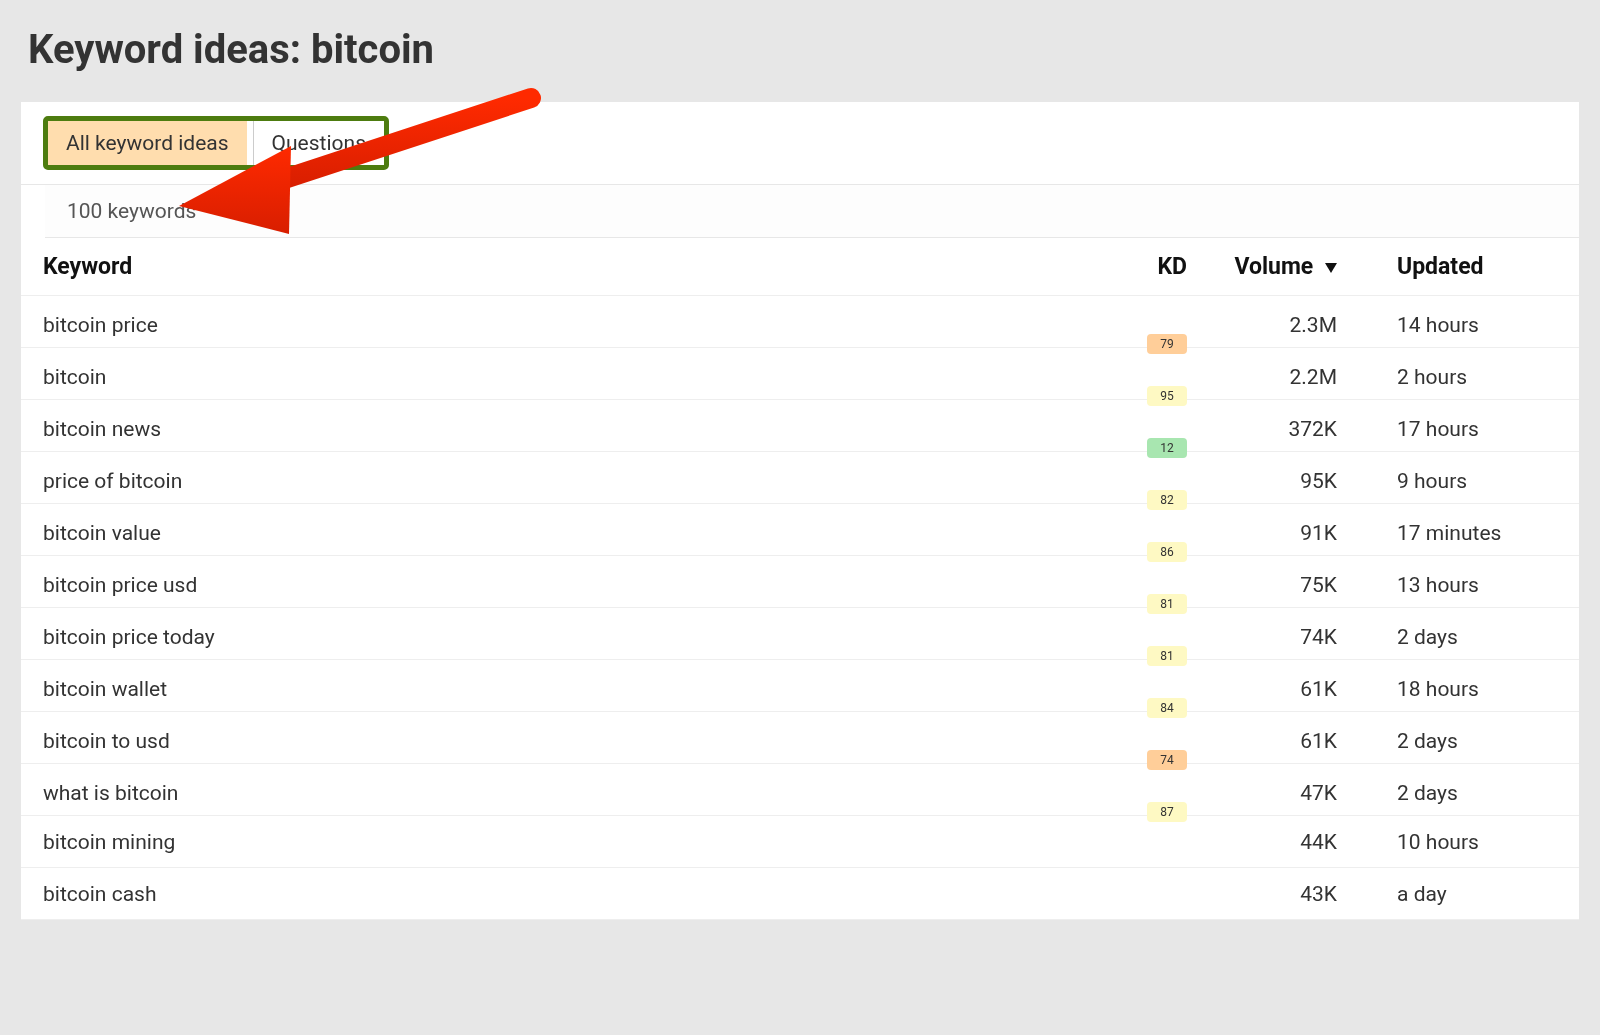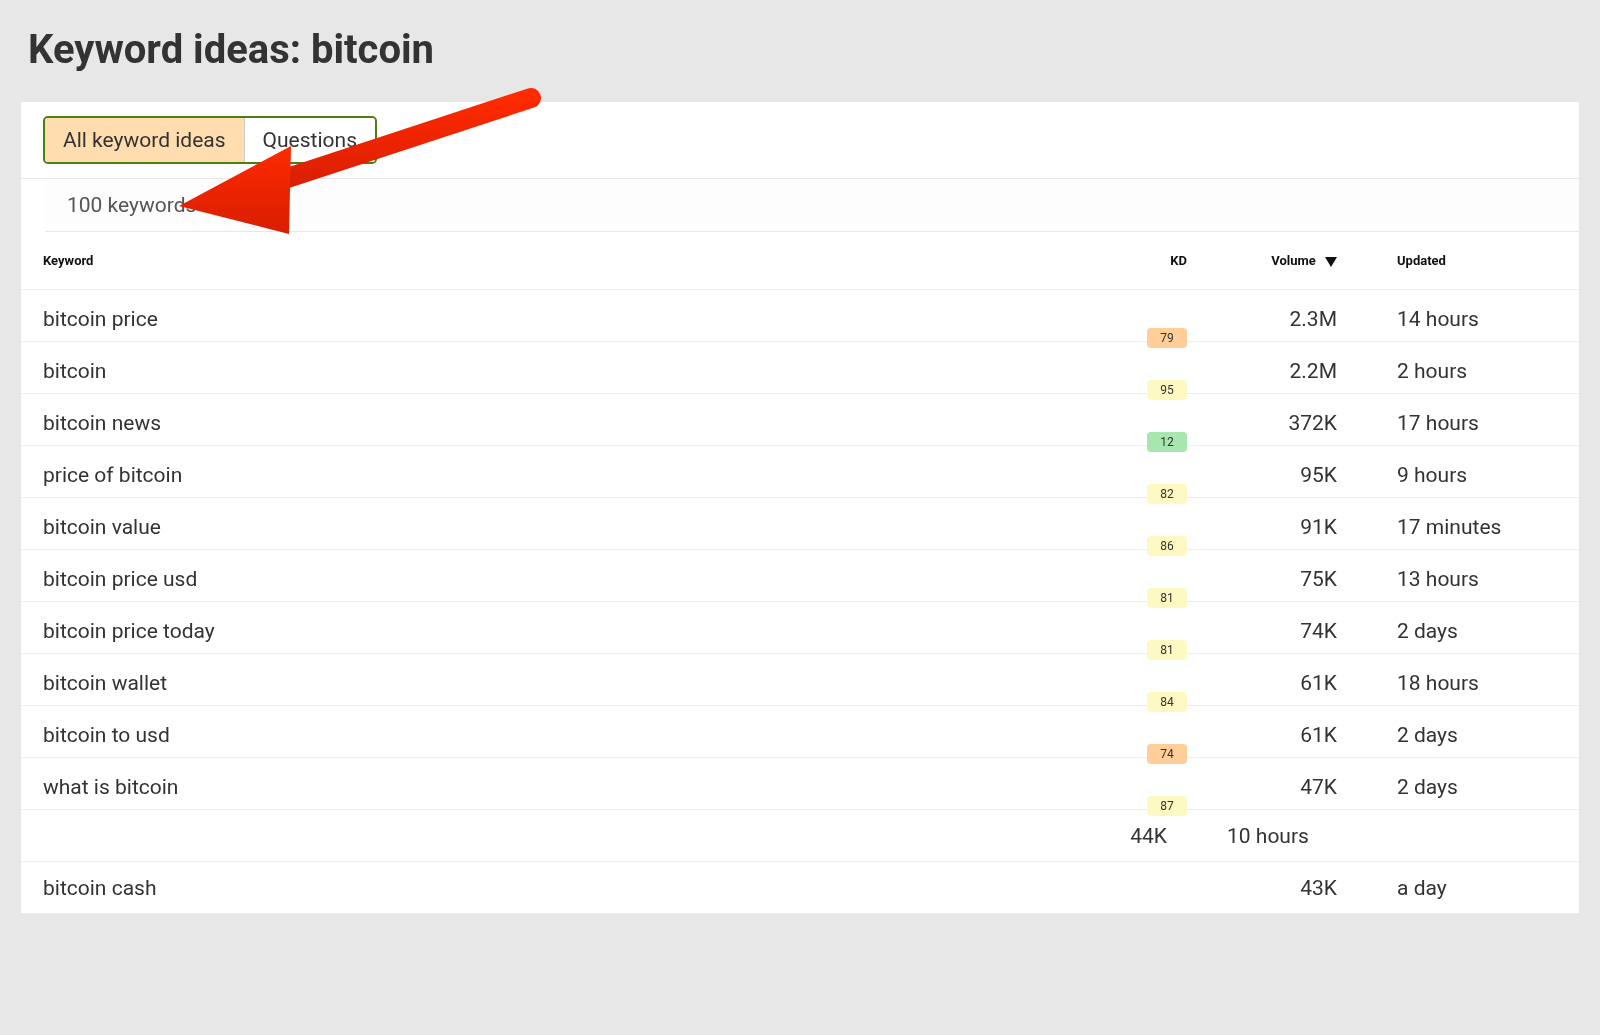--- a/index.html
+++ b/index.html
@@ -1,27 +1,27 @@
 <!DOCTYPE html>
 <html><head>
   <meta charset="utf-8">
   <style>
     * { margin:0; padding:0; box-sizing:border-box; }
     body { font-family:-apple-system,BlinkMacSystemFont,'Segoe UI',Roboto,Helvetica,Arial,sans-serif; background:#E7E7E7; color:#333; width:1600px; }
     h1 { font-size:40px; font-weight:700; color:#333; padding:26px 28px 28px; }
     .card { background:#FFF; margin:0 20px; border:1px solid #E7E7E7; }
     .tab-row { padding:14px 22px; border-bottom:1px solid #E7E7E7; }
-    .tab-holder { display:inline-flex; border:2px solid #4d7c0f; border-radius:5px; overflow:hidden; }
+    .tab-holder { display:inline-flex; border:5px solid #4d7c0f; border-radius:5px; overflow:hidden;gap:6px; }
     .tab { font-size:21px; padding:10px 18px; background:#FFF; cursor:pointer; color:#333; }
     .tab + .tab { border-left:1px solid #CCC; }
     .tab.active { background:#FFDDAE; font-weight:400; }
     .summary-row { padding:14px 22px; border-bottom:1px solid #E7E7E7; font-size:21px; color:#555; background:#FDFDFD;margin-left:24px; }
     .tbl { width:100%; }
     .tbl .hdr, .tbl .row { display:grid; grid-template-columns:1fr 120px 170px 200px; align-items:center; padding:0 22px; height:52px; border-bottom:1px solid #EEE; }
-    .tbl .hdr { height:58px; font-weight:700; font-size:13px; color:#111; }
+    .tbl .hdr { height:58px; font-weight:700; font-size:23px; color:#111; }
     .tbl .row { font-size:21px; color:#333; }
     .col-kd { text-align:right; }
     .col-vol { text-align:right; padding-right:20px; }
     .col-upd { text-align:left; padding-left:40px; }
     .kd-badge { display:inline-block; min-width:40px; text-align:center; padding:3px 8px; border-radius:4px; font-size:12px; font-weight:400; color:#333;margin-top:38px; }
     .kd-green  { background:#A8E6B0; }
     .kd-orange { background:#FFCE99; }
     .kd-red    { background:#fef9c3; }
     .sort-caret { display:inline-block; margin-left:6px; }
     .sort-caret svg { vertical-align:middle; }
@@ -111,20 +111,21 @@
           <div class="col-vol">61K</div>
           <div class="col-upd">2 days</div>
         </div>
         <div class="row">
           <div>what is bitcoin</div>
           <div class="col-kd"><span class="kd-badge kd-red">87</span></div>
           <div class="col-vol">47K</div>
           <div class="col-upd">2 days</div>
         </div>
         <div class="row">
+          <div>bitcoin mining</div>
           <div class="col-kd"></div>
           <div class="col-vol">44K</div>
           <div class="col-upd">10 hours</div>
         </div>
         <div class="row">
           <div>bitcoin cash</div>
           <div class="col-kd"></div>
           <div class="col-vol">43K</div>
           <div class="col-upd">a day</div>
         </div>

